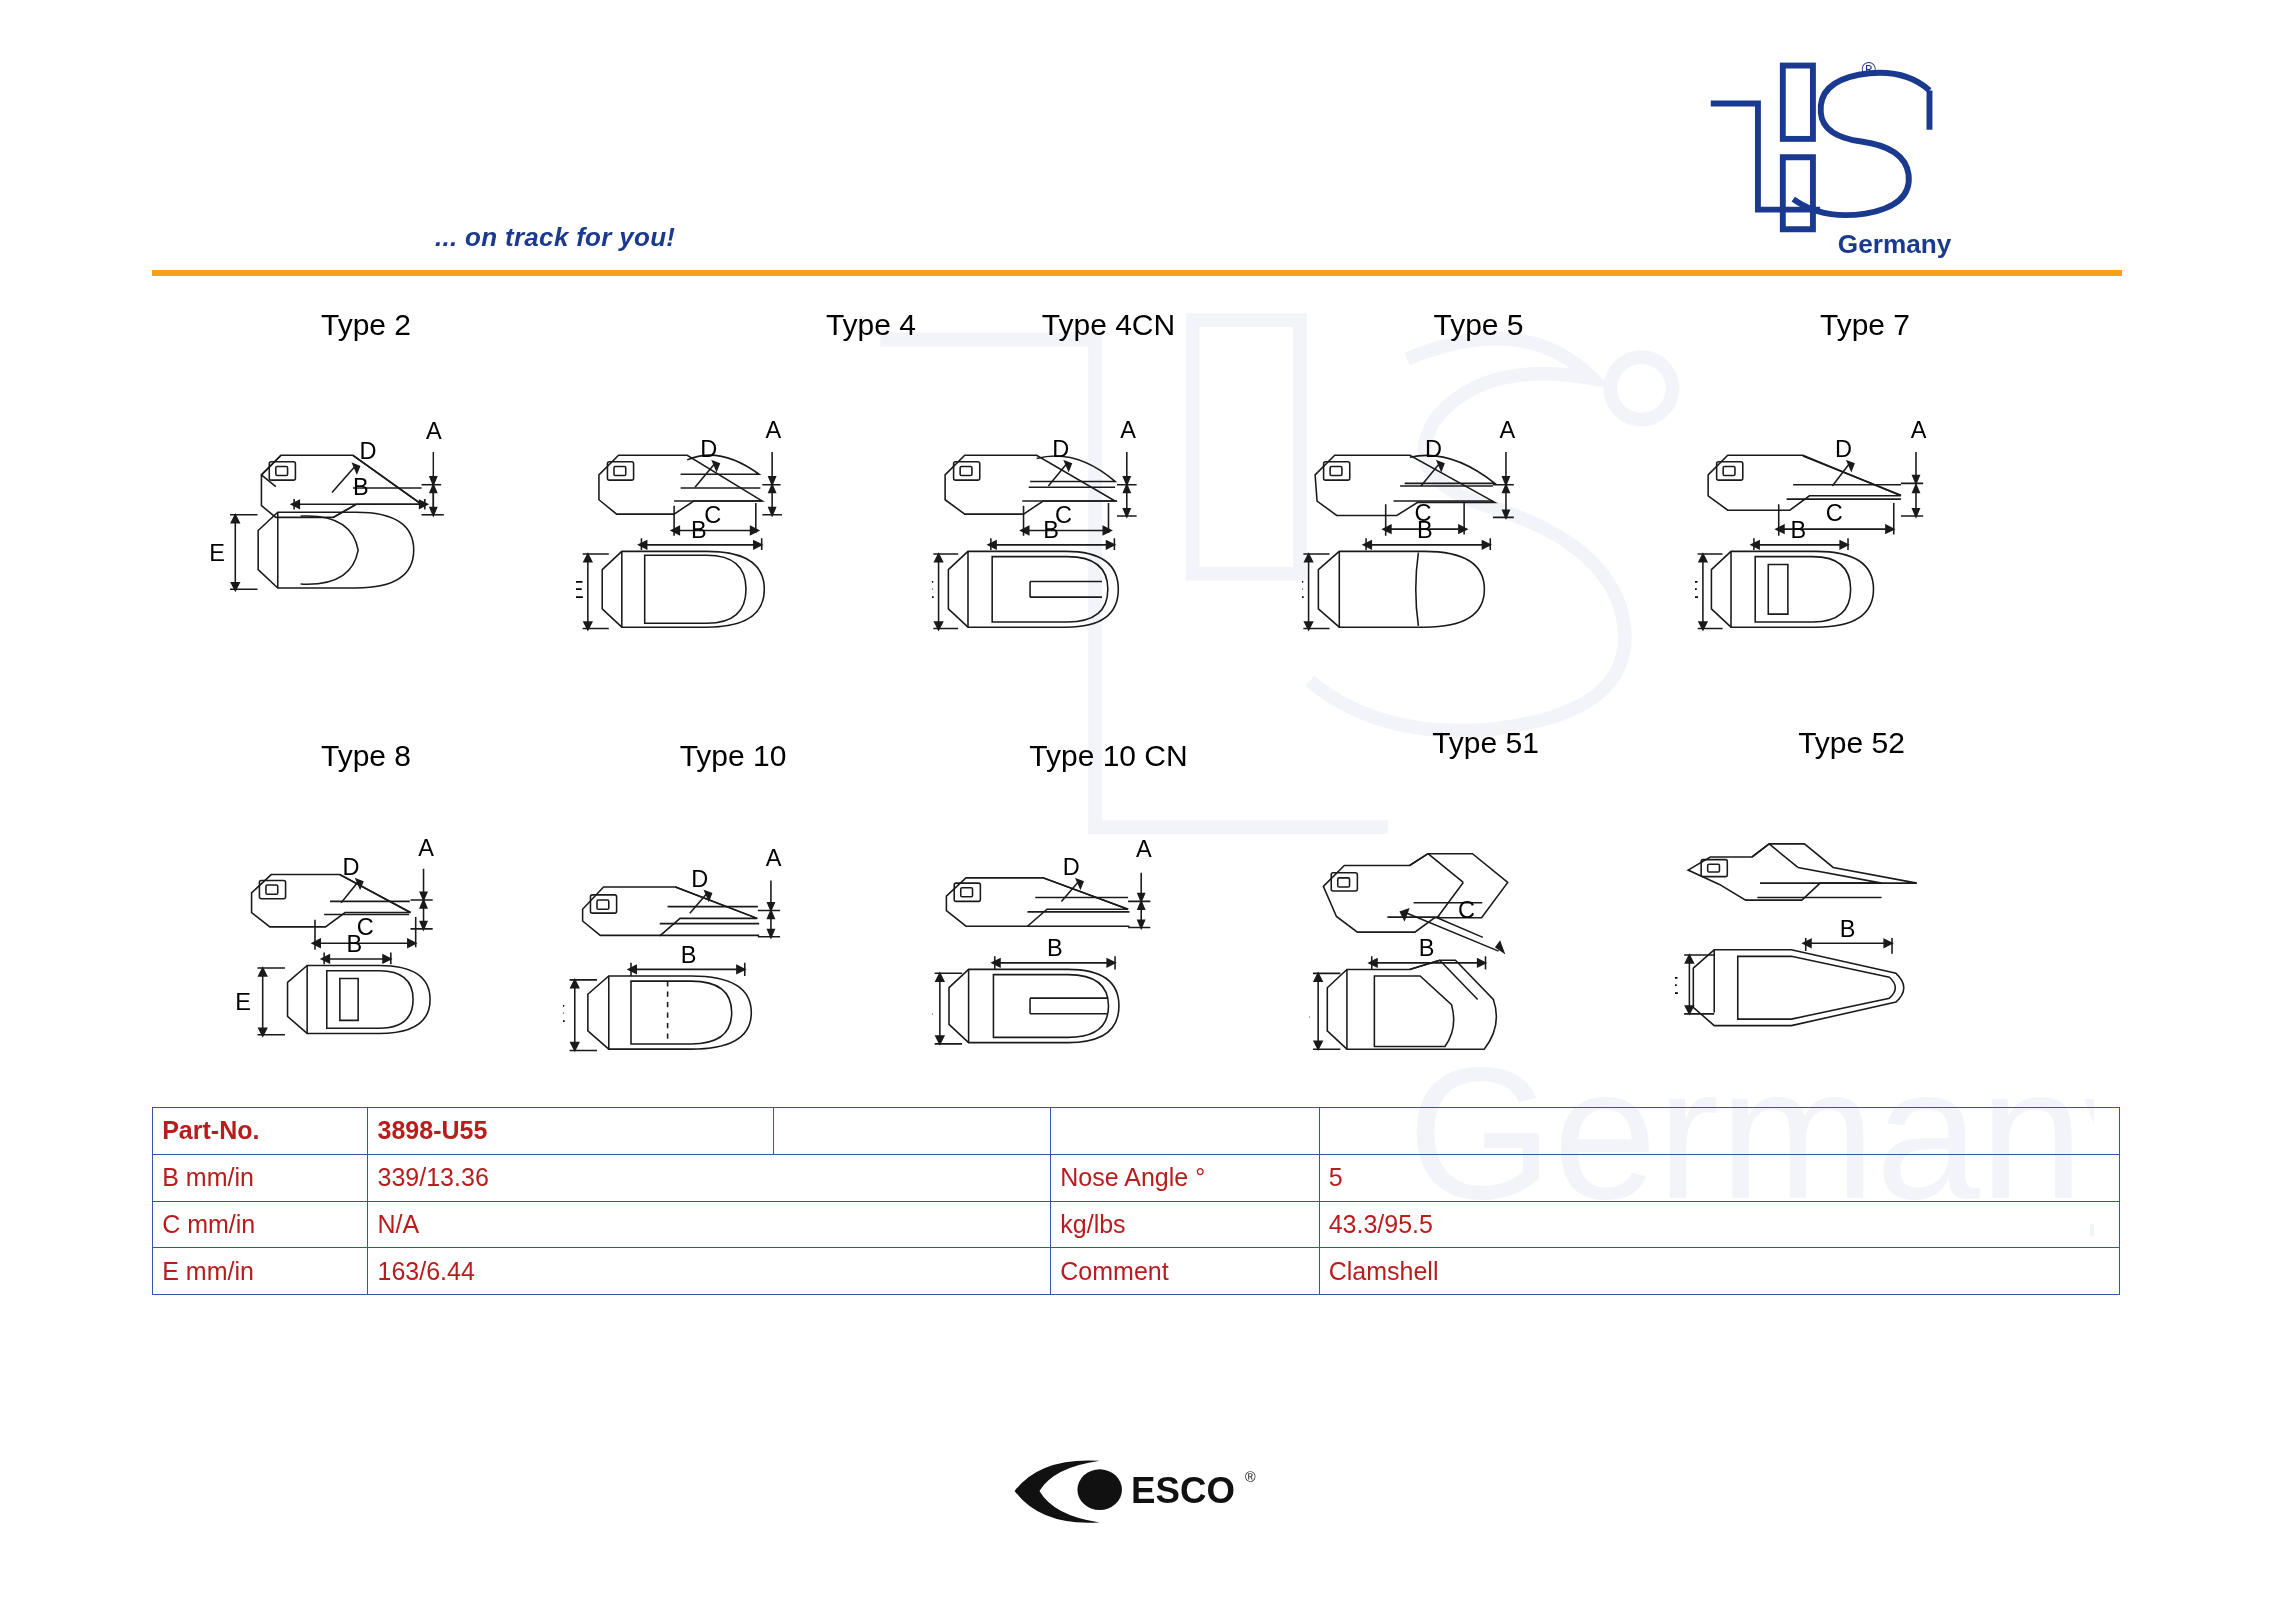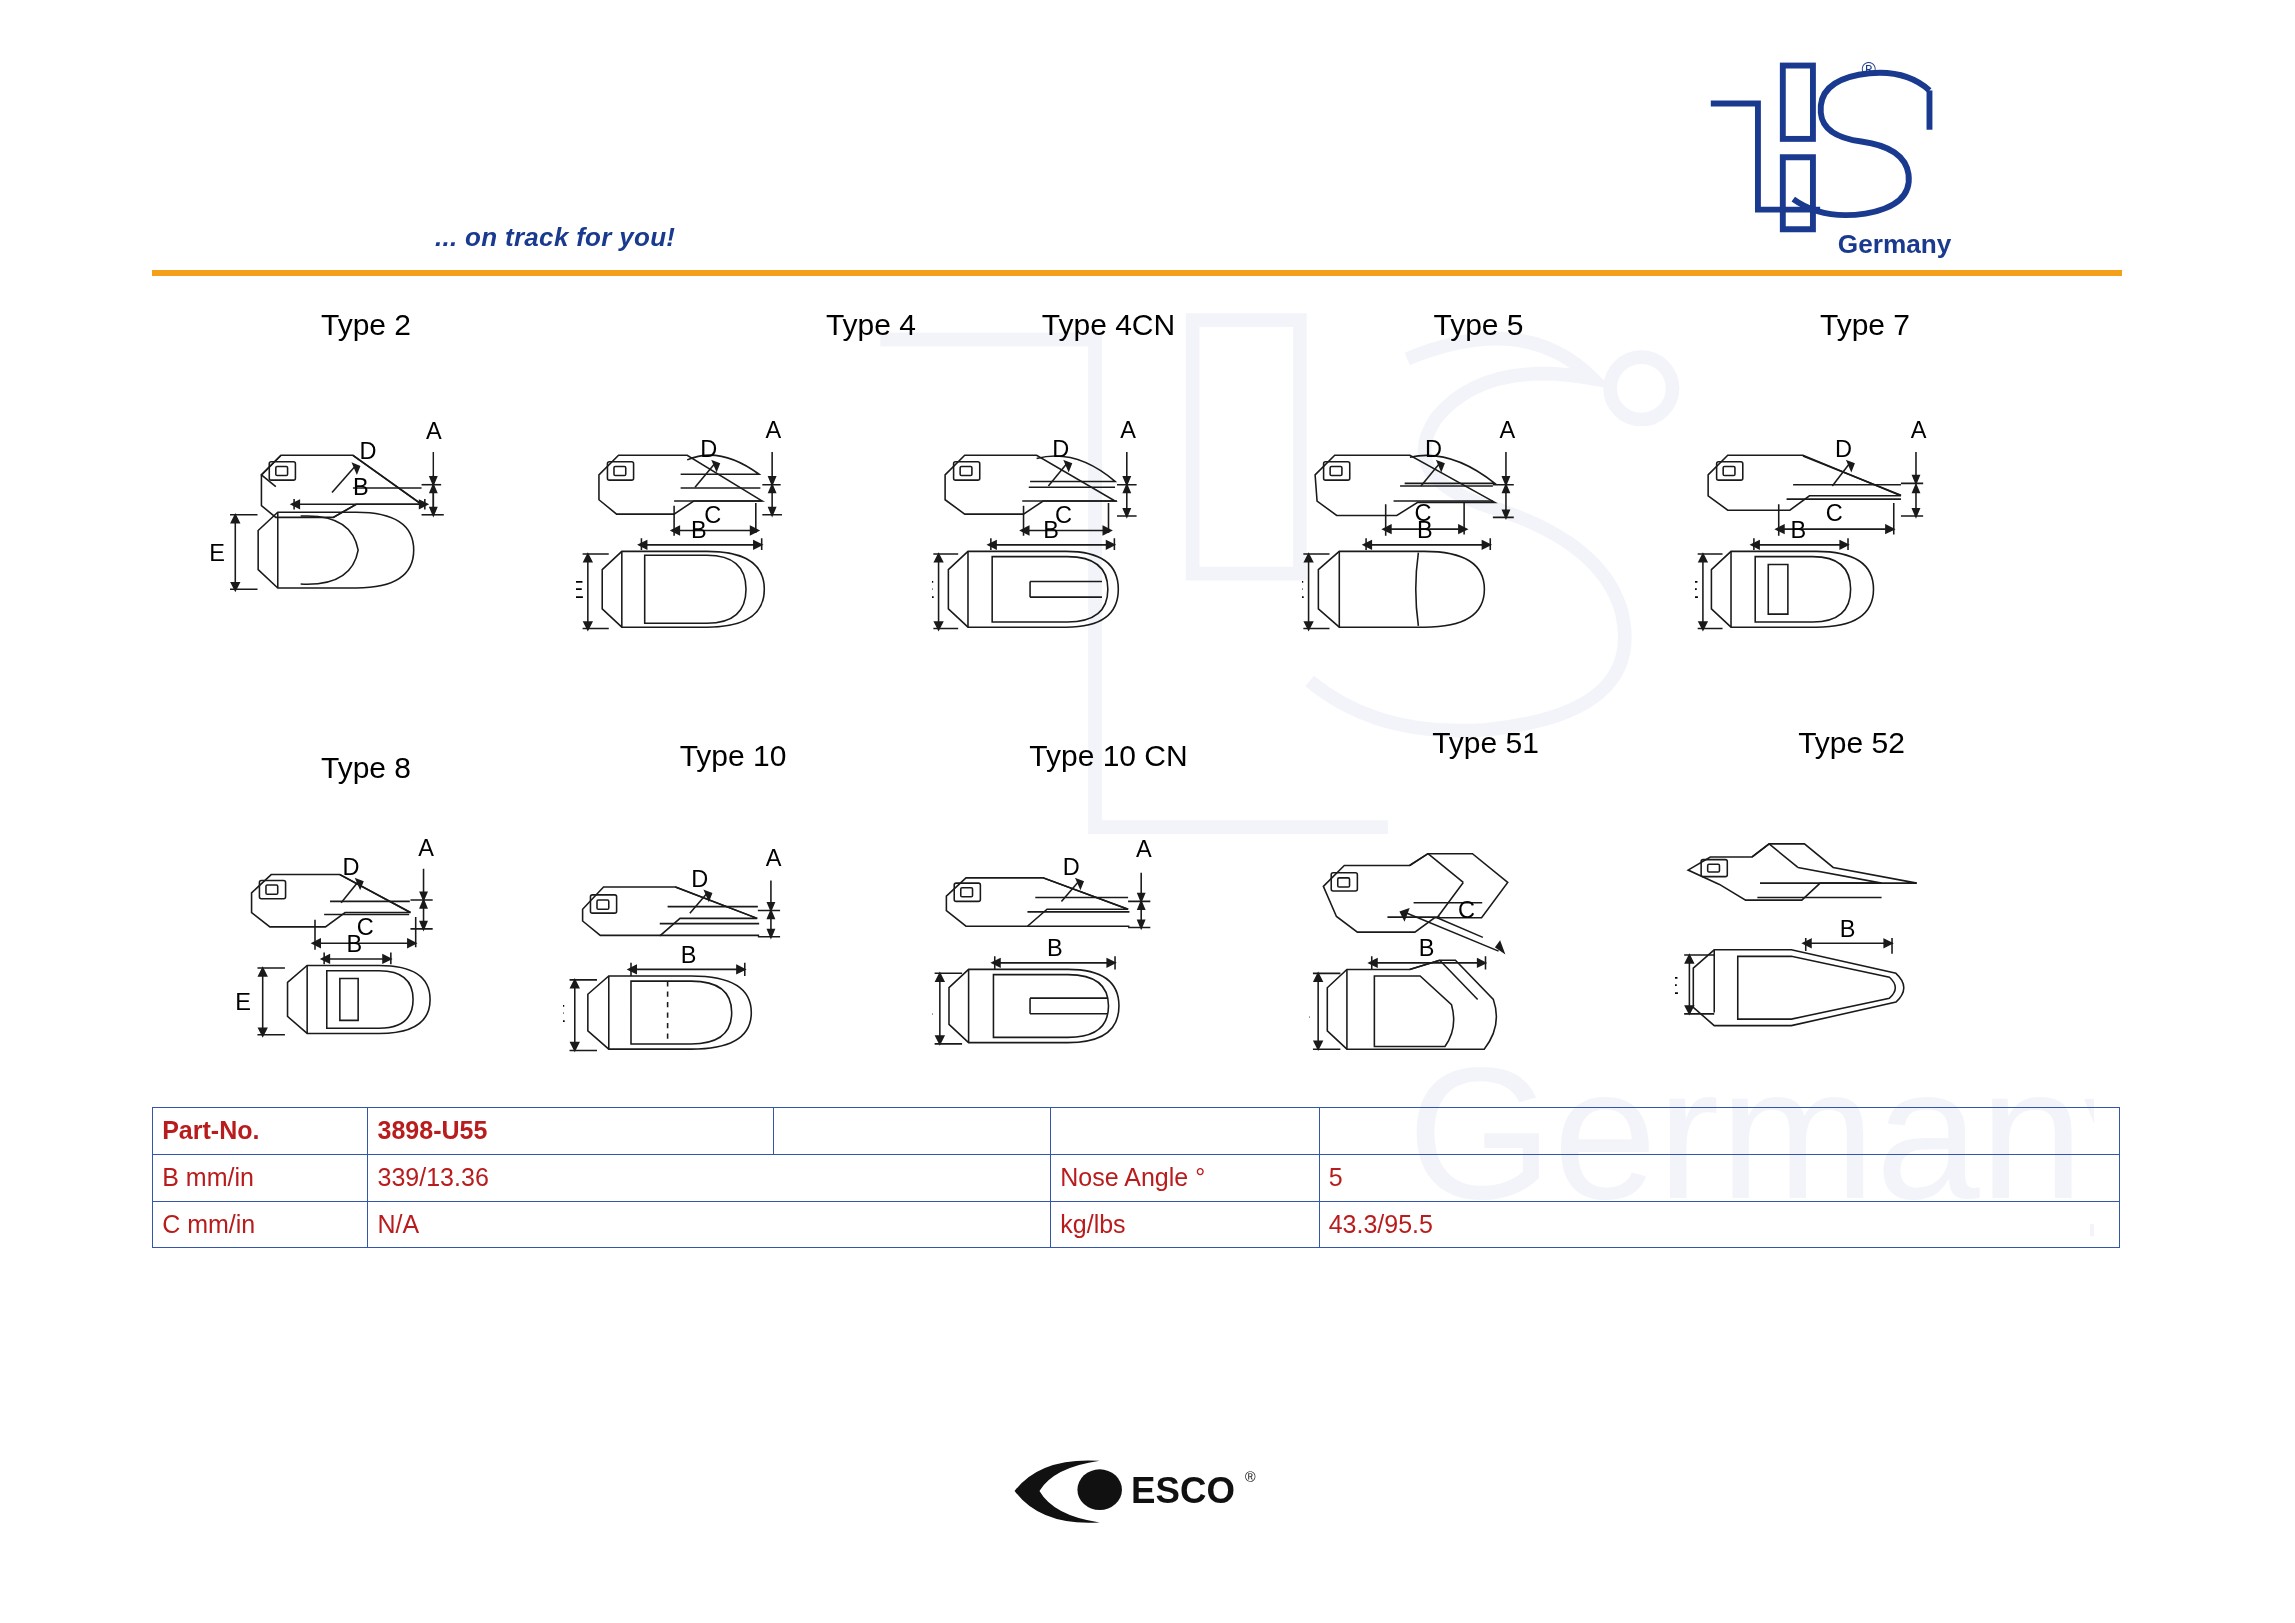--- a/index.html
+++ b/index.html
@@ -378,21 +378,21 @@
       <text x="214" y="158">D</text>
       <text x="330" y="128">A</text>
       <text x="200" y="256">C</text>
       <text x="146" y="282">B</text>
       <text x="-18" y="374">E</text>
     </g>
   </svg>
 </div>
 
 <div class="fig" style="left:196px; top:739px; width:340px; height:380px;">
-  <div class="fig-title" style="top:12px;">Type 8</div>
+  <div class="fig-title" style="top:0;">Type 8</div>
   <svg viewBox="0 0 520 520" width="340" height="340" style="position:absolute; top:46px; left:0;">
     <g fill="none" stroke="#1a1a1a" stroke-width="2.4">
       <path d="M85 165 l30 -28 h105 l108 58 h-100 l-30 22 h-85 l-28 -22 z"></path>
       <rect x="97" y="146" width="40" height="28" rx="3"></rect>
       <rect x="107" y="153" width="18" height="14" rx="2"></rect>
       <path d="M220 137 l108 58"></path>
       <path d="M205 178 h122"></path>
       <path d="M196 198 h130"></path>
 
       <path d="M348 128 v38 M348 176 v44"></path>
@@ -609,20 +609,26 @@
       <td class="c2" colspan="2">339/13.36</td>
       <td class="c4">Nose Angle °</td>
       <td class="c5">5</td>
     </tr>
     <tr>
       <td class="c1">C mm/in</td>
       <td class="c2" colspan="2">N/A</td>
       <td class="c4">kg/lbs</td>
       <td class="c5">43.3/95.5</td>
     </tr>
+    <tr>
+      <td class="c1">E mm/in</td>
+      <td class="c2" colspan="2">163/6.44</td>
+      <td class="c4">Comment</td>
+      <td class="c5">Clamshell</td>
+    </tr>
   </tbody>
 </table>
 
 <div class="esco">
   <svg viewBox="0 0 420 110" width="275" height="72" xmlns="http://www.w3.org/2000/svg">
     <path d="M10 58 q40 -52 130 -46 q-70 10 -92 46 q22 38 92 48 q-90 6 -130 -48 z" fill="#111"></path>
     <ellipse cx="140" cy="56" rx="34" ry="31" fill="#111"></ellipse>
     <text x="188" y="76" font-family="Liberation Sans, sans-serif" font-size="56" font-weight="bold" fill="#111">ESCO</text>
     <text x="362" y="44" font-family="Liberation Sans, sans-serif" font-size="22" fill="#111">®</text>
   </svg>

